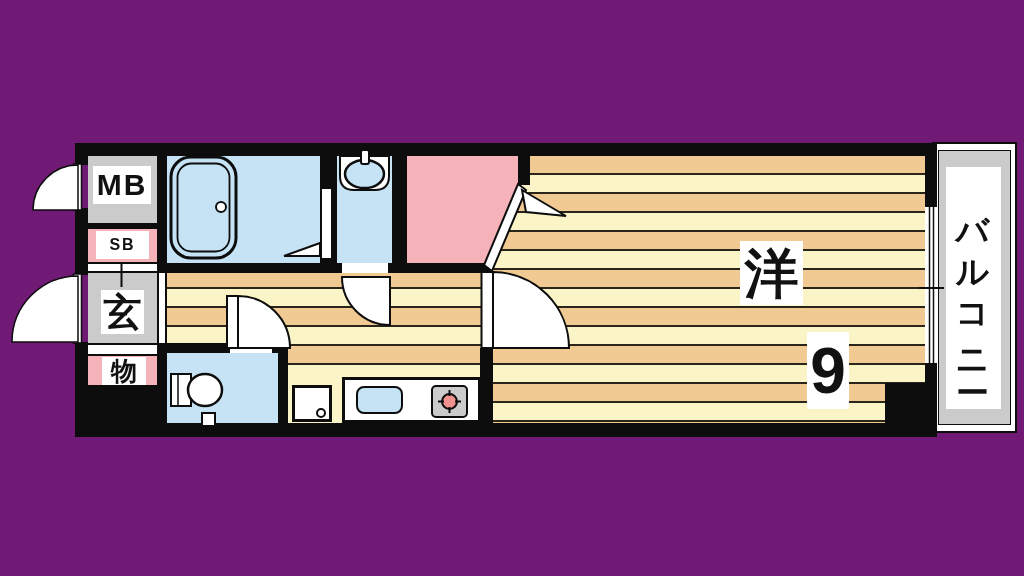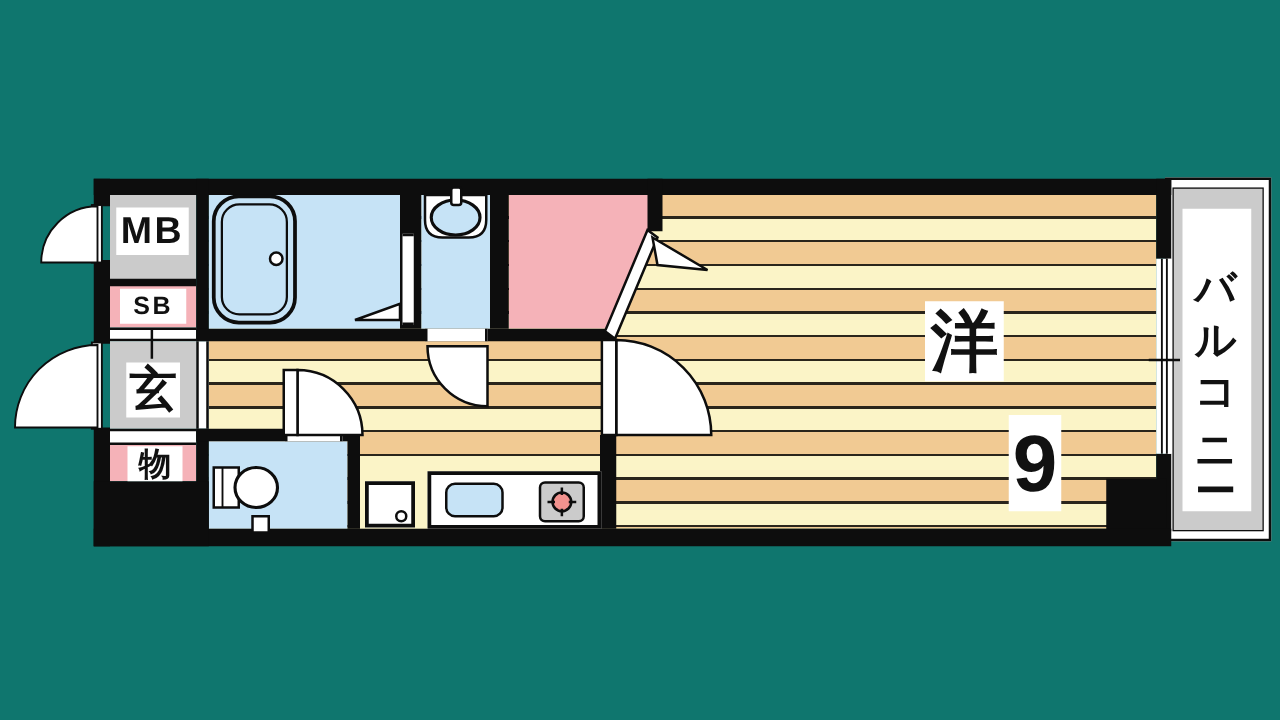--- a/index.html
+++ b/index.html
@@ -1,16 +1,16 @@
 <!DOCTYPE html>
 <html style="--wall: #0d0d0d; --line: #2a251b; --floor-cream: #FBF4C7; --floor-tan: #F1CA93; --wet-blue: #C6E3F6; --pink: #F5B2B8; --gray: #CBCBCB; --burner: #F2928E;"><head>
 <meta charset="utf-8">
 <style>
   html,body{margin:0;padding:0;background:#fff;}
-  .plan{position:relative;width:1024px;height:576px;background:#0f766e;overflow:hidden;
+  .plan{position:relative;width:1024px;height:576px;background:#701a75;overflow:hidden;
         font-family:"Liberation Sans",sans-serif;color:#111;}
   .abs{position:absolute;box-sizing:border-box;}
   .wall{position:absolute;background:var(--wall,#0d0d0d);box-sizing:border-box;}
   .stripes{position:absolute;box-sizing:border-box;
     background:repeating-linear-gradient(to bottom,
       var(--floor-tan,#F1CA93) 0 17px,
       var(--line,#2a251b) 17px 19px,
       var(--floor-cream,#FBF4C7) 19px 36px,
       var(--line,#2a251b) 36px 38px);}
   .blue{background:var(--wet-blue,#C6E3F6);}
@@ -118,20 +118,20 @@
 
       <line x1="929.5" y1="207" x2="929.5" y2="363" stroke-width="1.5"></line>
       <line x1="933.5" y1="207" x2="933.5" y2="363" stroke-width="1.5"></line>
       <line x1="919" y1="288" x2="944" y2="288" stroke-width="2"></line>
 
       <line x1="121.5" y1="263" x2="121.5" y2="287" stroke-width="2"></line>
     </g>
   </svg>
 
   <div class="lbl" style="left:93px;top:166px;width:58px;height:38px;font-size:30px;letter-spacing:2px">MB</div>
-  <div class="lbl" style="left:96px;top:231px;width:53px;height:28px;font-size:20px;letter-spacing:2px">SB</div>
+  <div class="lbl" style="left:96px;top:231px;width:53px;height:28px;font-size:16px;letter-spacing:2px">SB</div>
   <div class="lbl" style="left:101px;top:290px;width:43px;height:44px;font-size:38px">玄</div>
   <div class="lbl" style="left:102px;top:357px;width:44px;height:28px;font-size:26px">物</div>
   <div class="lbl" style="left:740px;top:241px;width:63px;height:64px;font-size:54px">洋</div>
   <div class="lbl" style="left:807px;top:332px;width:42px;height:77px;font-size:64px">9</div>
   <div class="lbl vtext" style="left:948px;top:170px;width:50px;height:236px;font-size:33px">バルコニー</div>
 
 </div>
 
 </body></html>

